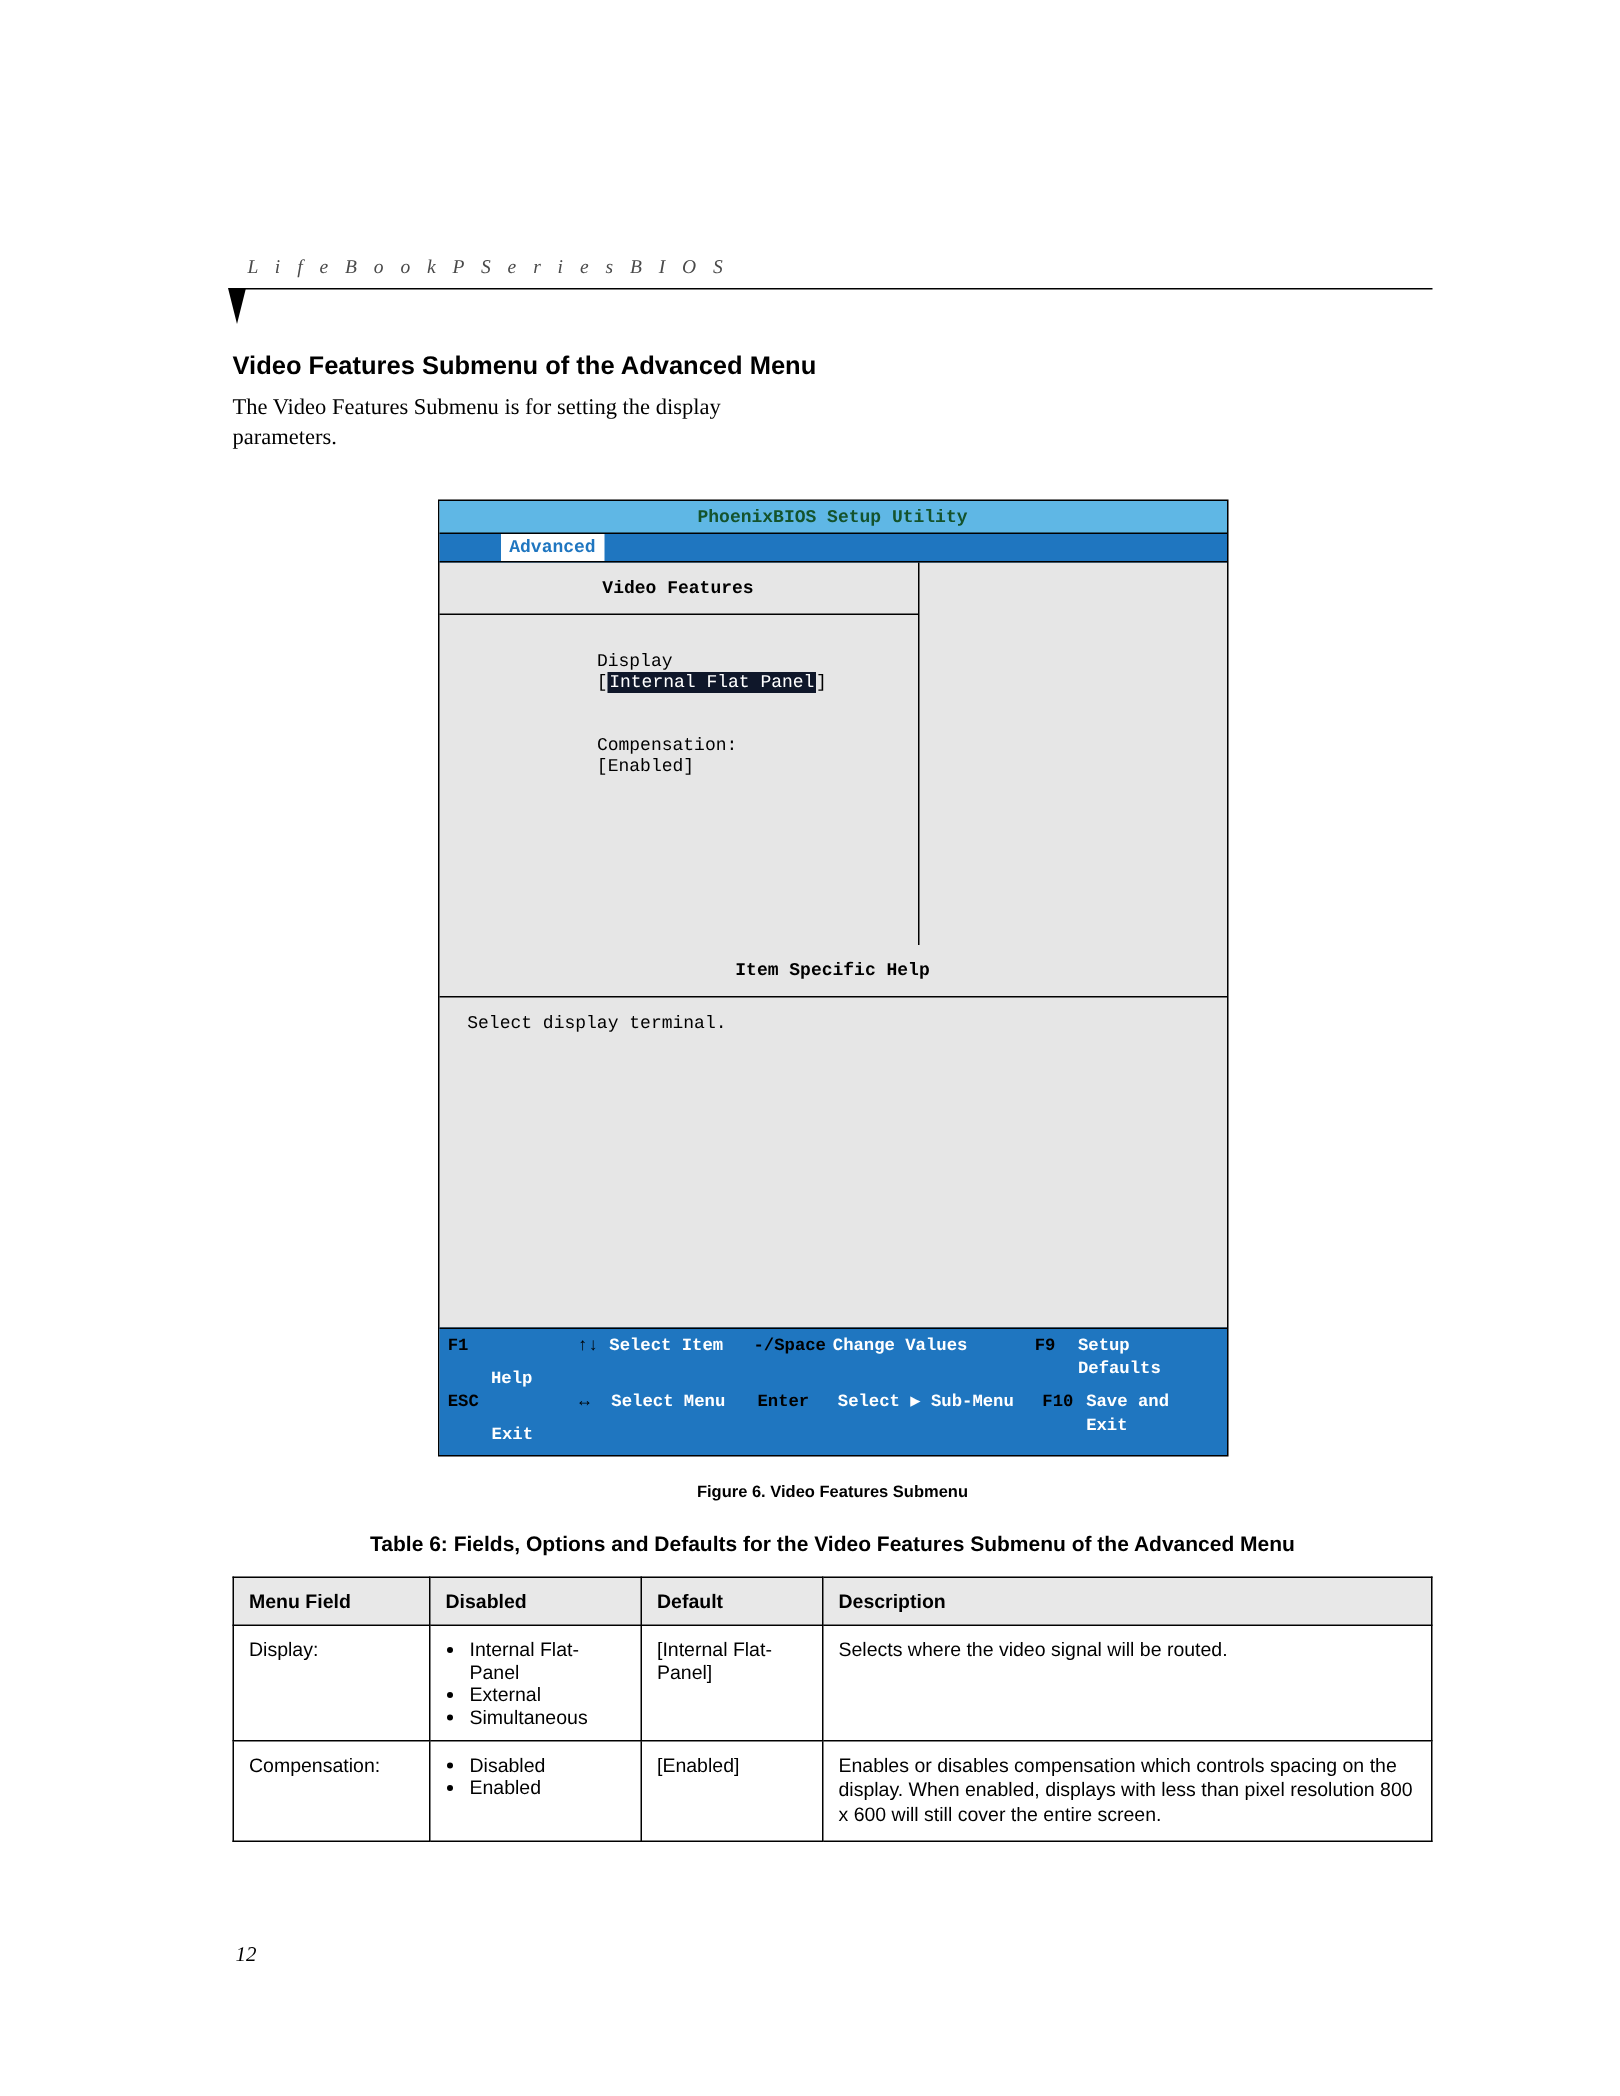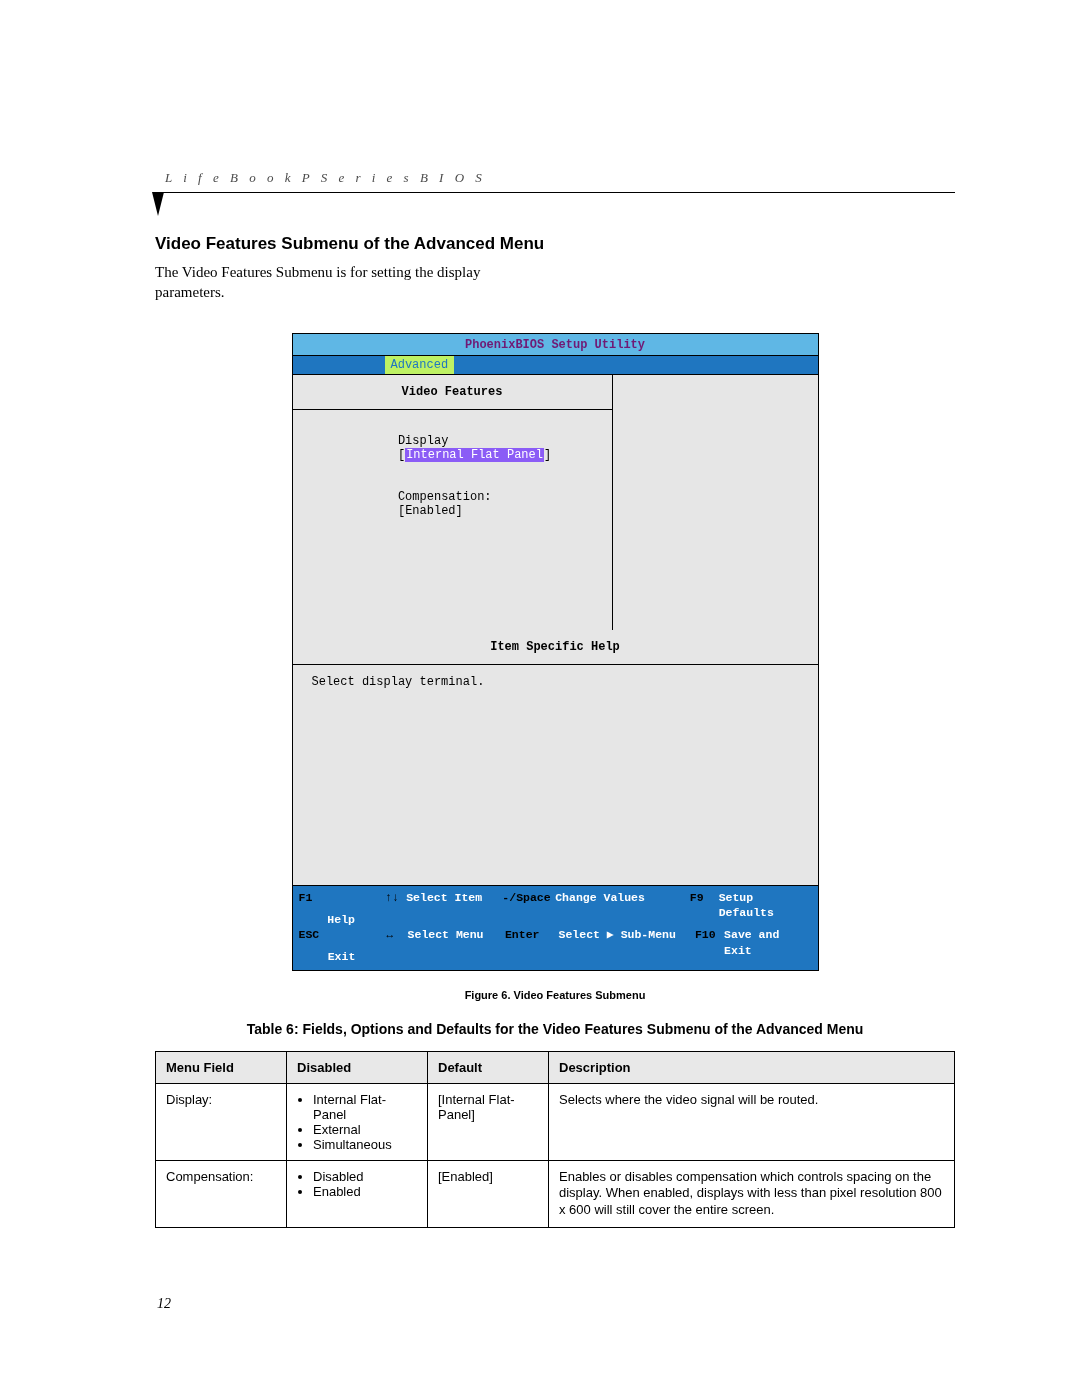--- a/index.html
+++ b/index.html
@@ -56,40 +56,40 @@
   .bios {
     width: 525px;
     margin: 0 auto 18px auto;
     border: 1px solid #000;
     font-family: "Courier New", monospace;
     font-size: 12px;
     background: #e6e6e6;
   }
   .bios-titlebar {
     background: #5fb7e5;
-    color: #701a75;
+    color: #14532d;
     text-align: center;
     font-weight: bold;
     padding: 4px 0 3px 0;
     border-bottom: 1px solid #000;
   }
   .bios-tabs {
     background: #1f76c0;
     padding: 0;
     border-bottom: 1px solid #000;
     line-height: 16px;
     height: 18px;
   }
   .bios-tab {
     display: inline-block;
-    background: #bef264;
+    background: #ffffff;
     color: #1f76c0;
-    font-weight: normal;
+    font-weight: bold;
     padding: 1px 6px 1px 6px;
-    margin-left: 92px;
+    margin-left: 41px;
   }
   .bios-body {
     display: flex;
     flex-direction: column;
   }
   .bios-left {
     width: 320px;
     border-right: 1px solid #000;
     box-sizing: border-box;
   }
@@ -102,21 +102,21 @@
     padding: 10px 4px;
     border-bottom: 1px solid #000;
   }
   .pane-content {
     padding: 10px 19px;
     height: 220px;
     box-sizing: border-box;
   }
   .setting-row { white-space: pre; }
   .setting-label { display:inline-block; width: 100px; }
-  .hl { background: #8b5cf6; color: #fff; padding: 0 1px; }
+  .hl { background: #0f172a; color: #fff; padding: 0 1px; }
 
   .bios-footer {
     background: #1f76c0;
     color: #fff;
     font-weight: bold;
     padding: 4px 6px 5px 6px;
     border-top: 1px solid #000;
     font-size: 11.5px;
     line-height: 1.35;
   }

